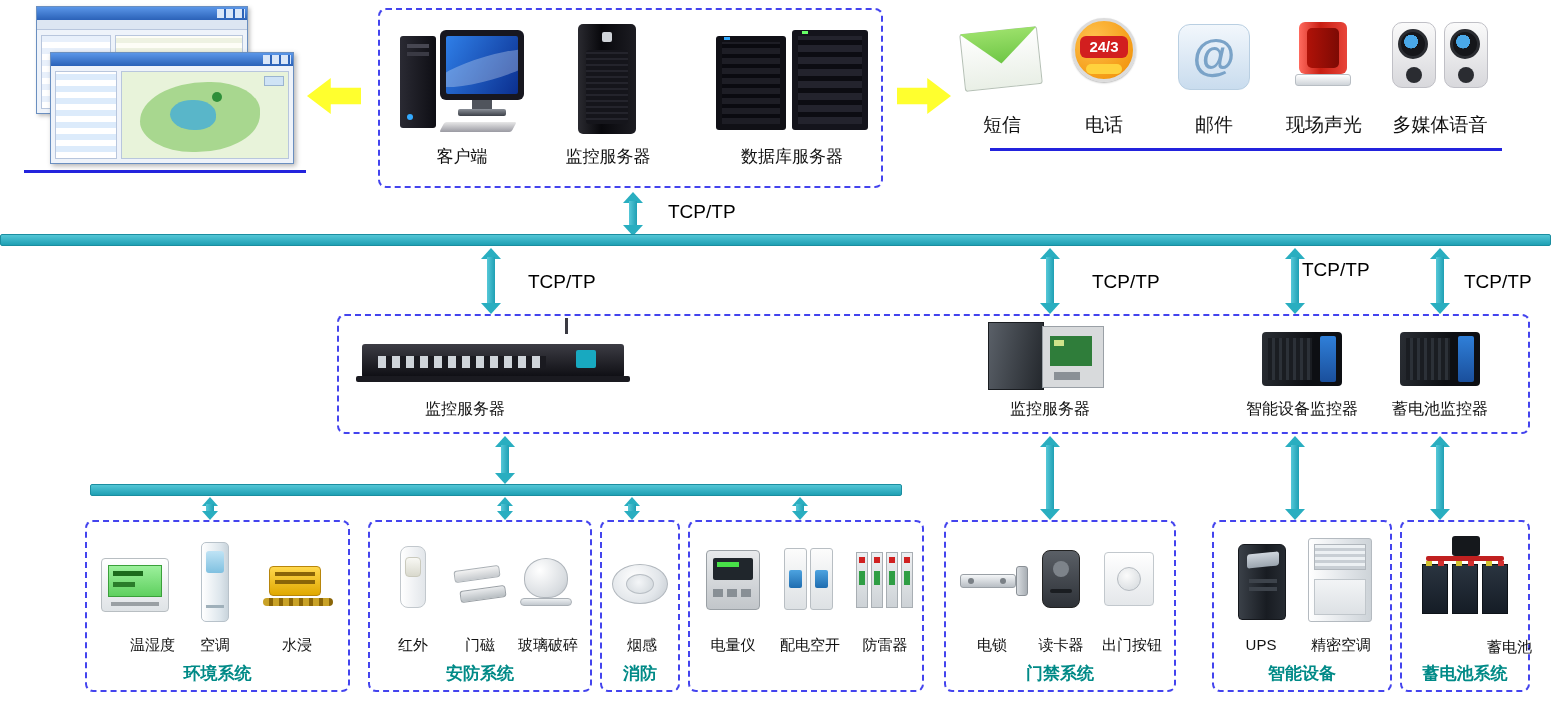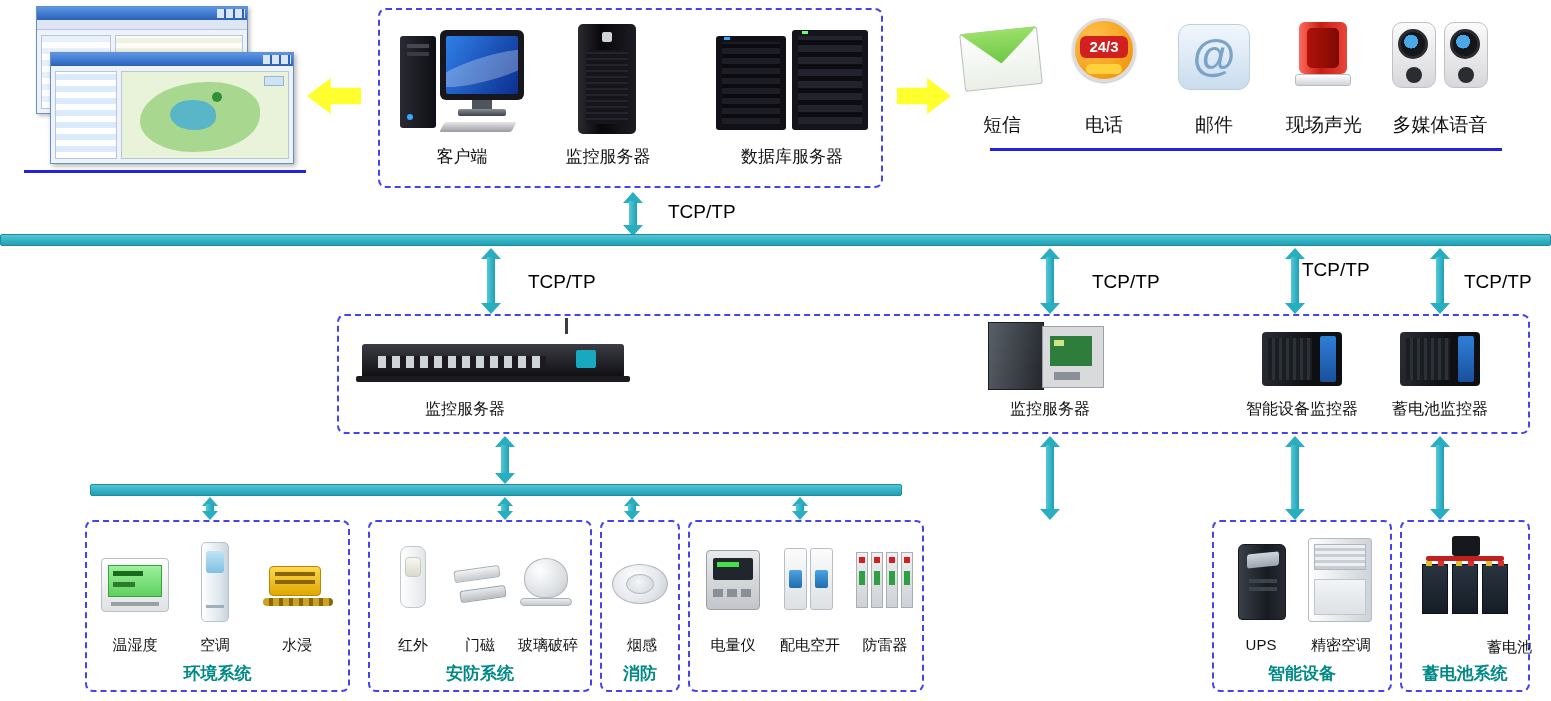--- a/index.html
+++ b/index.html
@@ -234,21 +234,21 @@
     <div class="abs" style="left:114px;top:20px;width:28px;height:80px;background:linear-gradient(90deg,#ffffff,#dde6ec 70%,#c9d4dc);border:1px solid #b8c2ca;border-radius:5px;">
       <div style="position:absolute;left:4px;top:8px;width:18px;height:22px;background:linear-gradient(#bfe3f5,#7fc0e0);border-radius:3px;"></div>
       <div style="position:absolute;left:4px;top:62px;width:18px;height:3px;background:#9fb0ba;"></div>
     </div>
     <div class="abs" style="left:176px;top:40px;width:70px;height:48px;">
       <div style="position:absolute;left:6px;top:4px;width:52px;height:30px;background:linear-gradient(#ffd84d,#e0a800);border:1px solid #b8860b;border-radius:4px;"></div>
       <div style="position:absolute;left:12px;top:10px;width:40px;height:4px;background:#8a6508;"></div>
       <div style="position:absolute;left:12px;top:18px;width:40px;height:4px;background:#8a6508;"></div>
       <div style="position:absolute;left:0;top:36px;width:70px;height:8px;background:repeating-linear-gradient(90deg,#c9a227 0 6px,#8a6508 6px 10px);border-radius:4px;"></div>
     </div>
-    <div class="dev-label" style="left:8px;top:114px;width:80px;">温湿度</div>
+    <div class="dev-label" style="left:8px;top:114px;width:80px;text-align:right;">温湿度</div>
     <div class="dev-label" style="left:96px;top:114px;width:64px;">空调</div>
     <div class="dev-label" style="left:172px;top:114px;width:76px;">水浸</div>
     <div class="box-title">环境系统</div>
   </div>
 
   <div class="dashed-box" style="left:368px;top:520px;width:224px;height:172px;">
     <div class="abs" style="left:30px;top:24px;width:26px;height:62px;background:linear-gradient(90deg,#ffffff,#e2e6ea);border:1px solid #c2c8cd;border-radius:8px;">
       <div style="position:absolute;left:4px;top:10px;width:16px;height:20px;background:linear-gradient(#f8f8f4,#d9d9cd);border:1px solid #cacabd;border-radius:4px;"></div>
     </div>
     <div class="abs" style="left:84px;top:42px;width:54px;height:44px;">
@@ -304,20 +304,39 @@
       <div style="position:absolute;left:45px;top:2px;width:12px;height:56px;background:linear-gradient(#eef0f2,#cdd2d6);border:1px solid #a8aeb3;">
           <i style="position:absolute;left:2px;top:4px;width:6px;height:6px;background:#d02020;"></i>
           <i style="position:absolute;left:2px;top:18px;width:6px;height:14px;background:#2f9e44;"></i>
         </div>
     </div>
     <div class="dev-label" style="left:4px;top:114px;width:78px;">电量仪</div>
     <div class="dev-label" style="left:82px;top:114px;width:76px;">配电空开</div>
     <div class="dev-label" style="left:160px;top:114px;width:70px;">防雷器</div>
   </div>
 
+  <div class="dashed-box" style="left:944px;top:520px;width:232px;height:172px;">
+    <div class="abs" style="left:14px;top:44px;width:68px;height:32px;">
+      <div style="position:absolute;left:0;top:8px;width:56px;height:14px;background:linear-gradient(#f4f6f8,#b8bec4);border:1px solid #9aa0a6;border-radius:3px;"></div>
+      <div style="position:absolute;left:8px;top:12px;width:6px;height:6px;border-radius:50%;background:#7a8086;"></div>
+      <div style="position:absolute;left:40px;top:12px;width:6px;height:6px;border-radius:50%;background:#7a8086;"></div>
+      <div style="position:absolute;left:56px;top:0;width:12px;height:30px;background:linear-gradient(90deg,#d8dce0,#a8aeb4);border:1px solid #8a9096;border-radius:3px;"></div>
+    </div>
+    <div class="abs" style="left:96px;top:28px;width:38px;height:58px;background:linear-gradient(#5a5f66,#2e3238);border:1px solid #222;border-radius:8px;">
+      <div style="position:absolute;left:10px;top:10px;width:16px;height:16px;border-radius:50%;background:#7d838a;"></div>
+      <div style="position:absolute;left:7px;top:38px;width:22px;height:4px;background:#1a1d21;border-radius:2px;"></div>
+    </div>
+    <div class="abs" style="left:158px;top:30px;width:50px;height:54px;background:linear-gradient(#ffffff,#e4e7ea);border:1px solid #c2c8cd;border-radius:4px;">
+      <div style="position:absolute;left:12px;top:14px;width:24px;height:24px;border-radius:50%;background:radial-gradient(circle at 40% 35%,#fbfbfb,#d2d7db);border:1px solid #b4bac0;"></div>
+    </div>
+    <div class="dev-label" style="left:6px;top:114px;width:80px;">电锁</div>
+    <div class="dev-label" style="left:84px;top:114px;width:62px;">读卡器</div>
+    <div class="dev-label" style="left:148px;top:114px;width:76px;">出门按钮</div>
+    <div class="box-title">门禁系统</div>
+  </div>
 
   <div class="dashed-box" style="left:1212px;top:520px;width:180px;height:172px;">
     <div class="abs" style="left:24px;top:22px;width:48px;height:76px;background:linear-gradient(90deg,#3a4048,#181c22 60%,#262b32);border:1px solid #15181d;border-radius:6px 6px 4px 4px;">
       <div style="position:absolute;left:8px;top:8px;width:32px;height:14px;background:linear-gradient(#cfd6dd,#9aa4ae);border-radius:3px;transform:skewY(-6deg);"></div>
       <div style="position:absolute;left:10px;top:34px;width:28px;height:4px;background:#3d434b;"></div>
       <div style="position:absolute;left:10px;top:42px;width:28px;height:4px;background:#3d434b;"></div>
     </div>
     <div class="abs" style="left:94px;top:16px;width:64px;height:84px;background:linear-gradient(90deg,#ffffff,#e0e4e8 60%,#cdd3d8);border:1px solid #b4bac0;border-radius:3px;">
       <div style="position:absolute;left:5px;top:5px;width:52px;height:26px;background:repeating-linear-gradient(0deg,#c8ced4 0 3px,#ecf0f3 3px 6px);border:1px solid #b0b6bc;"></div>
       <div style="position:absolute;left:5px;top:40px;width:52px;height:36px;background:linear-gradient(#f2f4f6,#dde1e5);border:1px solid #c0c6cb;"></div>

